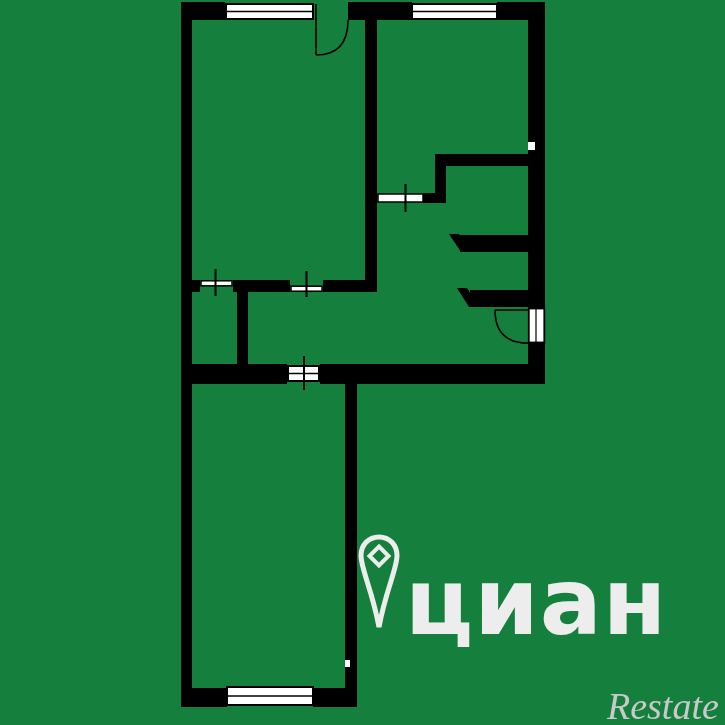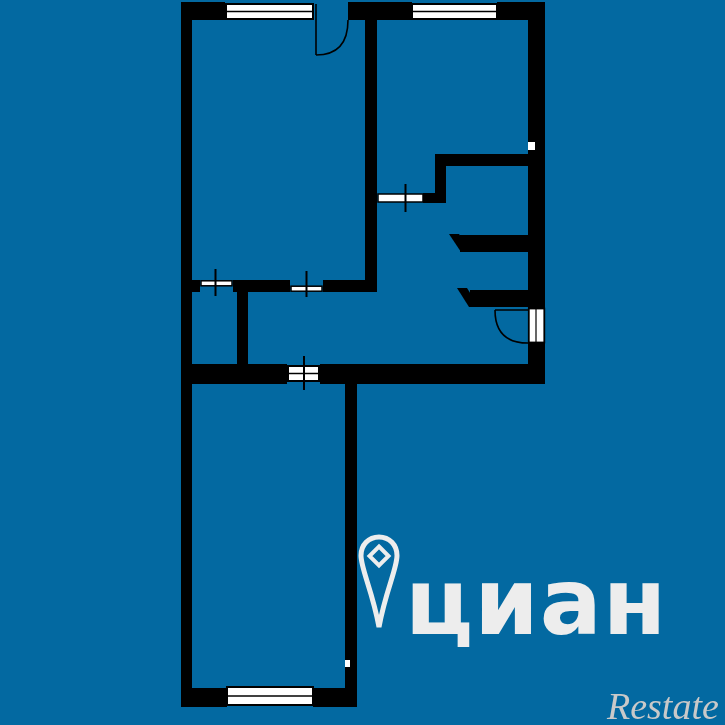--- a/index.html
+++ b/index.html
@@ -1,20 +1,20 @@
 <!DOCTYPE html>
 <html><head>
 <meta charset="utf-8">
 <style>
   html, body { margin: 0; padding: 0; background: #ffffff; }
   .stage {
     position: relative;
     width: 725px;
     height: 725px;
-    background: #0369a1;
+    background: #15803d;
     overflow: hidden;
     font-family: "DejaVu Sans", sans-serif;
   }
   .wm-cian-text {
     font-family: "DejaVu Sans", sans-serif;
     font-weight: bold;
     letter-spacing: 1px;
   }
   .wm-restate {
     font-family: "Liberation Serif", serif;

